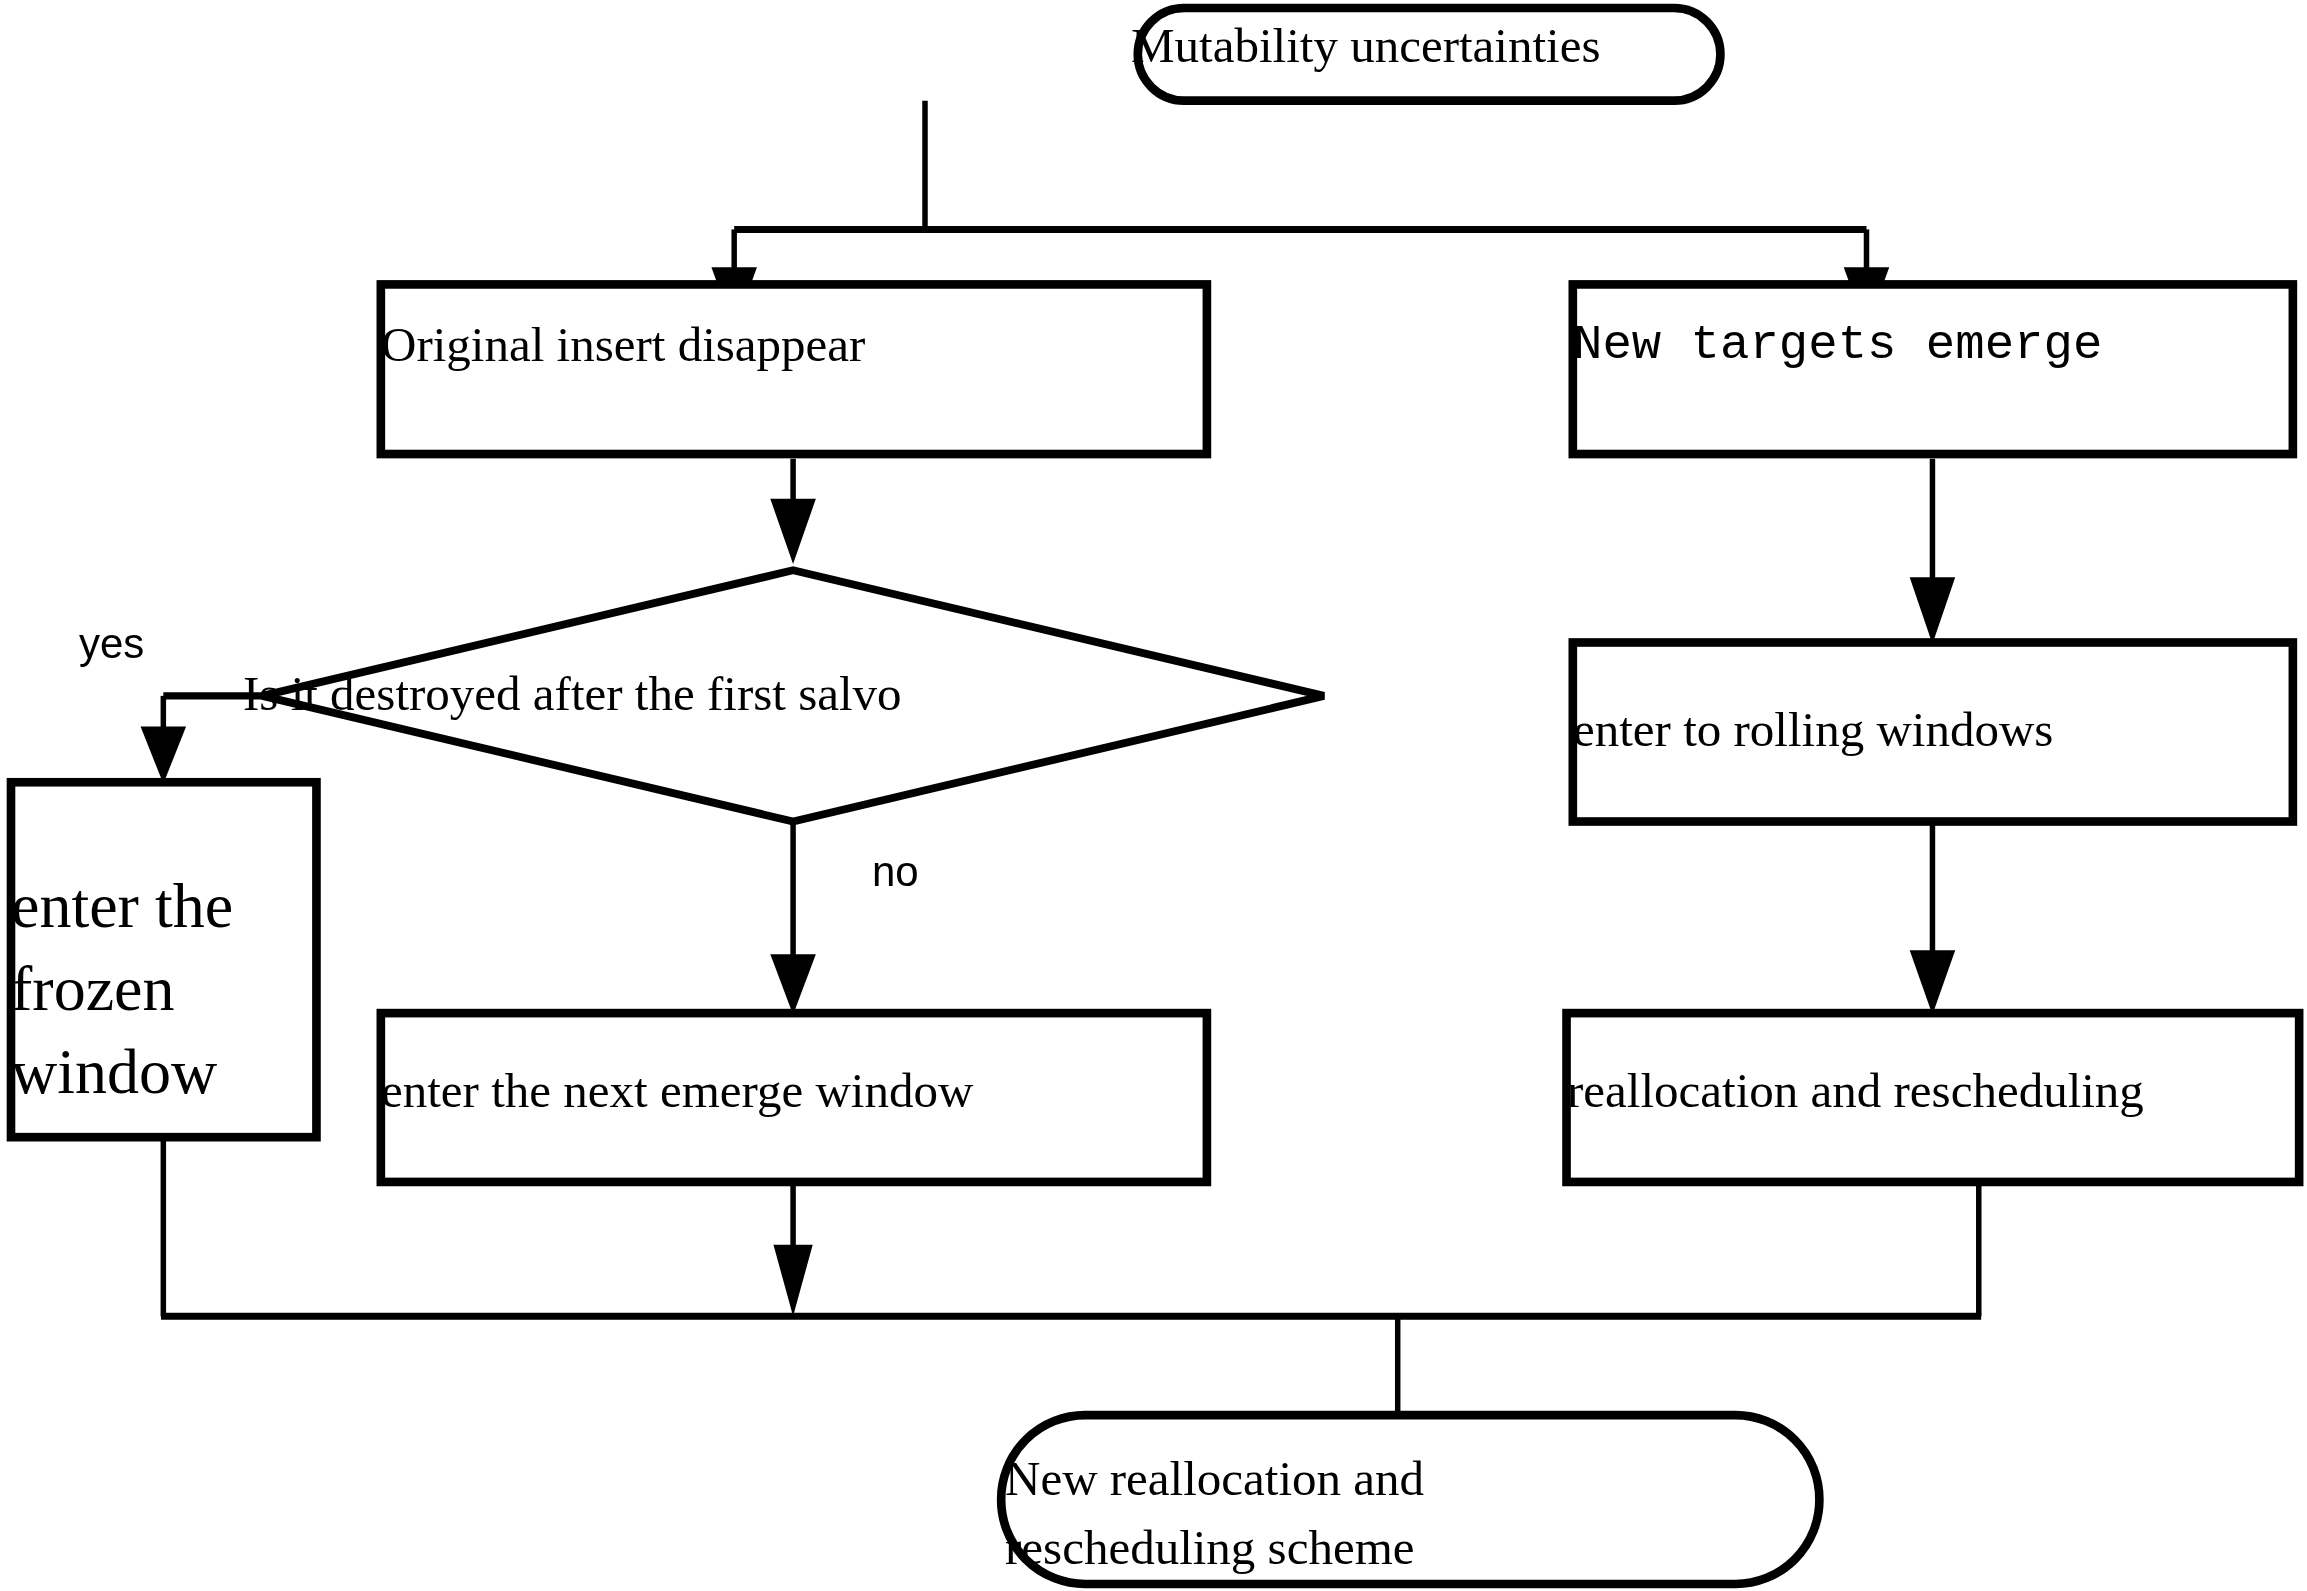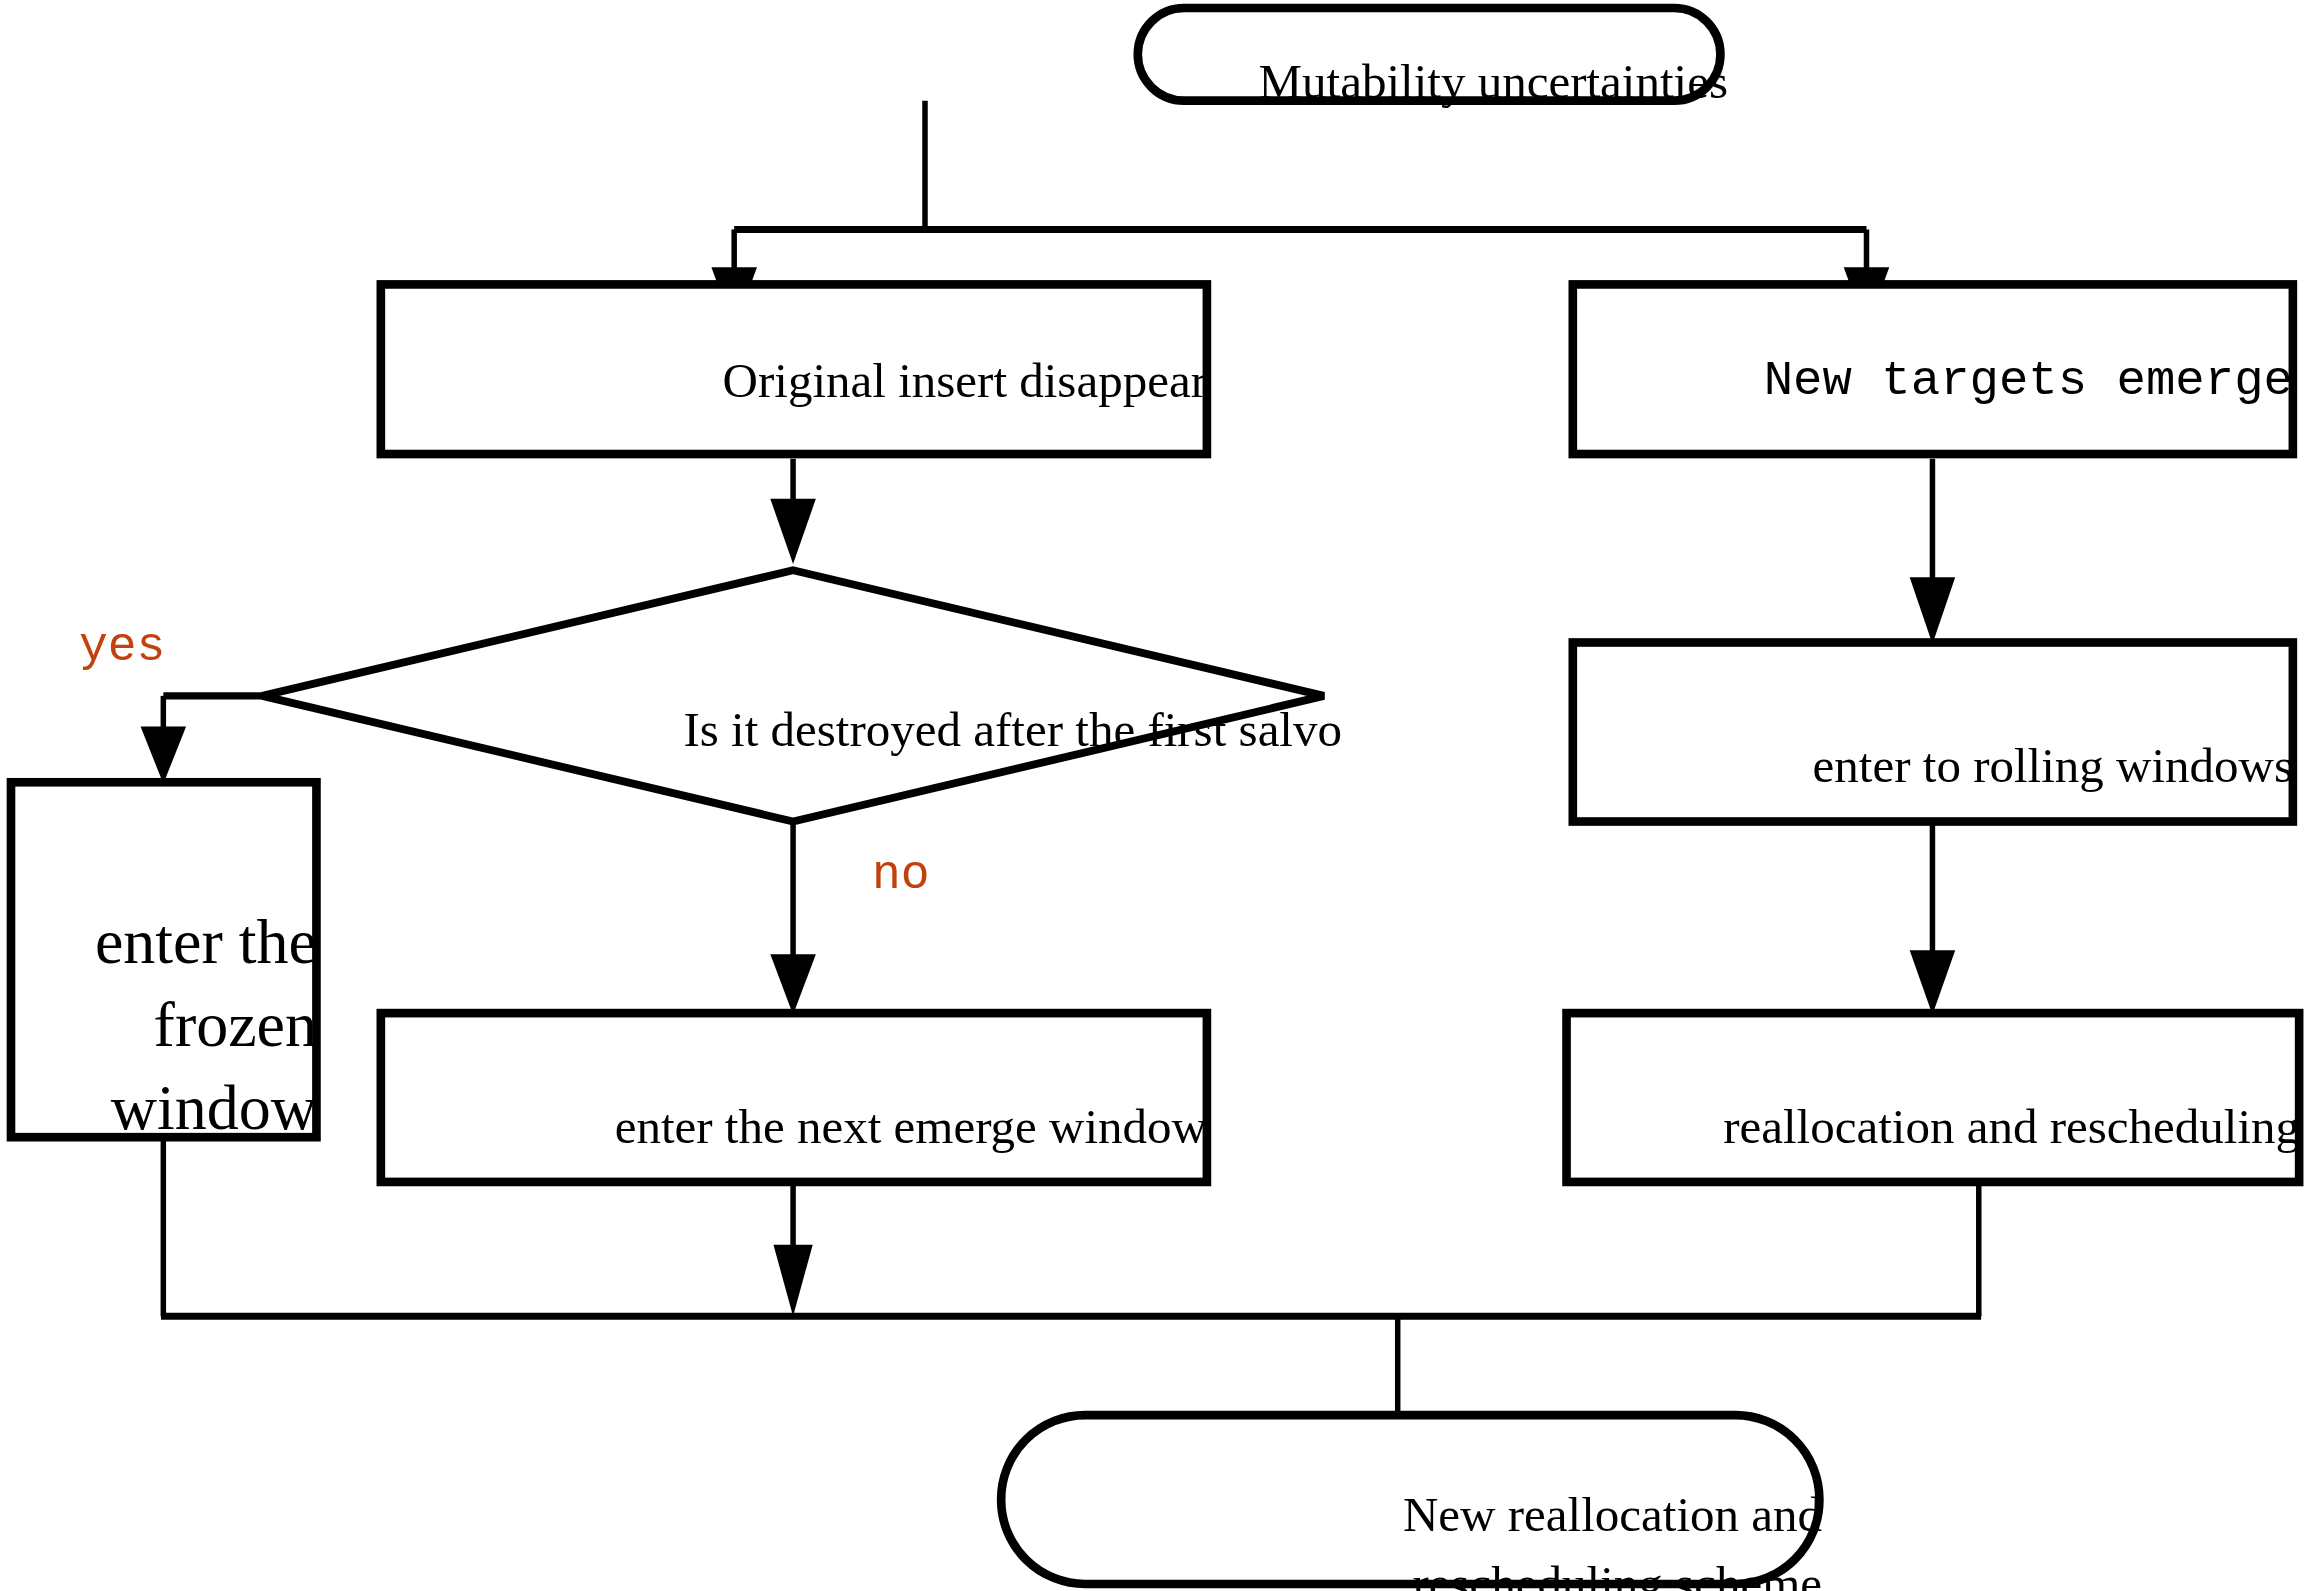--- a/index.html
+++ b/index.html
@@ -52,34 +52,33 @@
     stroke-width: 9;
     stroke-linecap: butt;
     stroke-linejoin: miter;
   }
   .arrow-head {
     fill: #000000;
     stroke: none;
   }
   .node-text {
     position: absolute;
-    text-align: right;
+    text-align: left;
     color: #000000;
     font-family: "Liberation Serif", "DejaVu Serif", serif;
     font-weight: 400;
     white-space: nowrap;
     line-height: 1.12;
-    margin-top: 36px;
     -webkit-font-smoothing: antialiased;
   }
   .edge-label {
     position: absolute;
-    color: #c2410c;
-    font-family: Liberation Mono, monospace;
-    font-size: 48px;
+    color: #000000;
+    font-family: Liberation Sans, sans-serif;
+    font-size: 42px;
     white-space: nowrap;
   }
   .t-start      { left: 1131px; top: 19px;   width: 597px;  font-size: 49px; }
   .t-left1      { left: 381px;  top: 318px;  width: 826px; font-size: 49px; }
   .t-right1     { left: 1573px; top: 318px;  width: 720px;  font-size: 49px; font-family: Liberation Mono, monospace; }
   .t-diamond    { left: 243px;  top: 667px;  width: 1099px; font-size: 49px; }
   .t-frozen     { left: 11px;   top: 864px; width: 306px;  font-size: 64px; line-height: 1.30; }
   .t-nextroll   { left: 381px;  top: 1064px; width: 826px; font-size: 49px; }
   .t-insert     { left: 1573px; top: 703px;  width: 720px;  font-size: 49px; }
   .t-realloc    { left: 1567px; top: 1064px; width: 733px;  font-size: 49px; }

